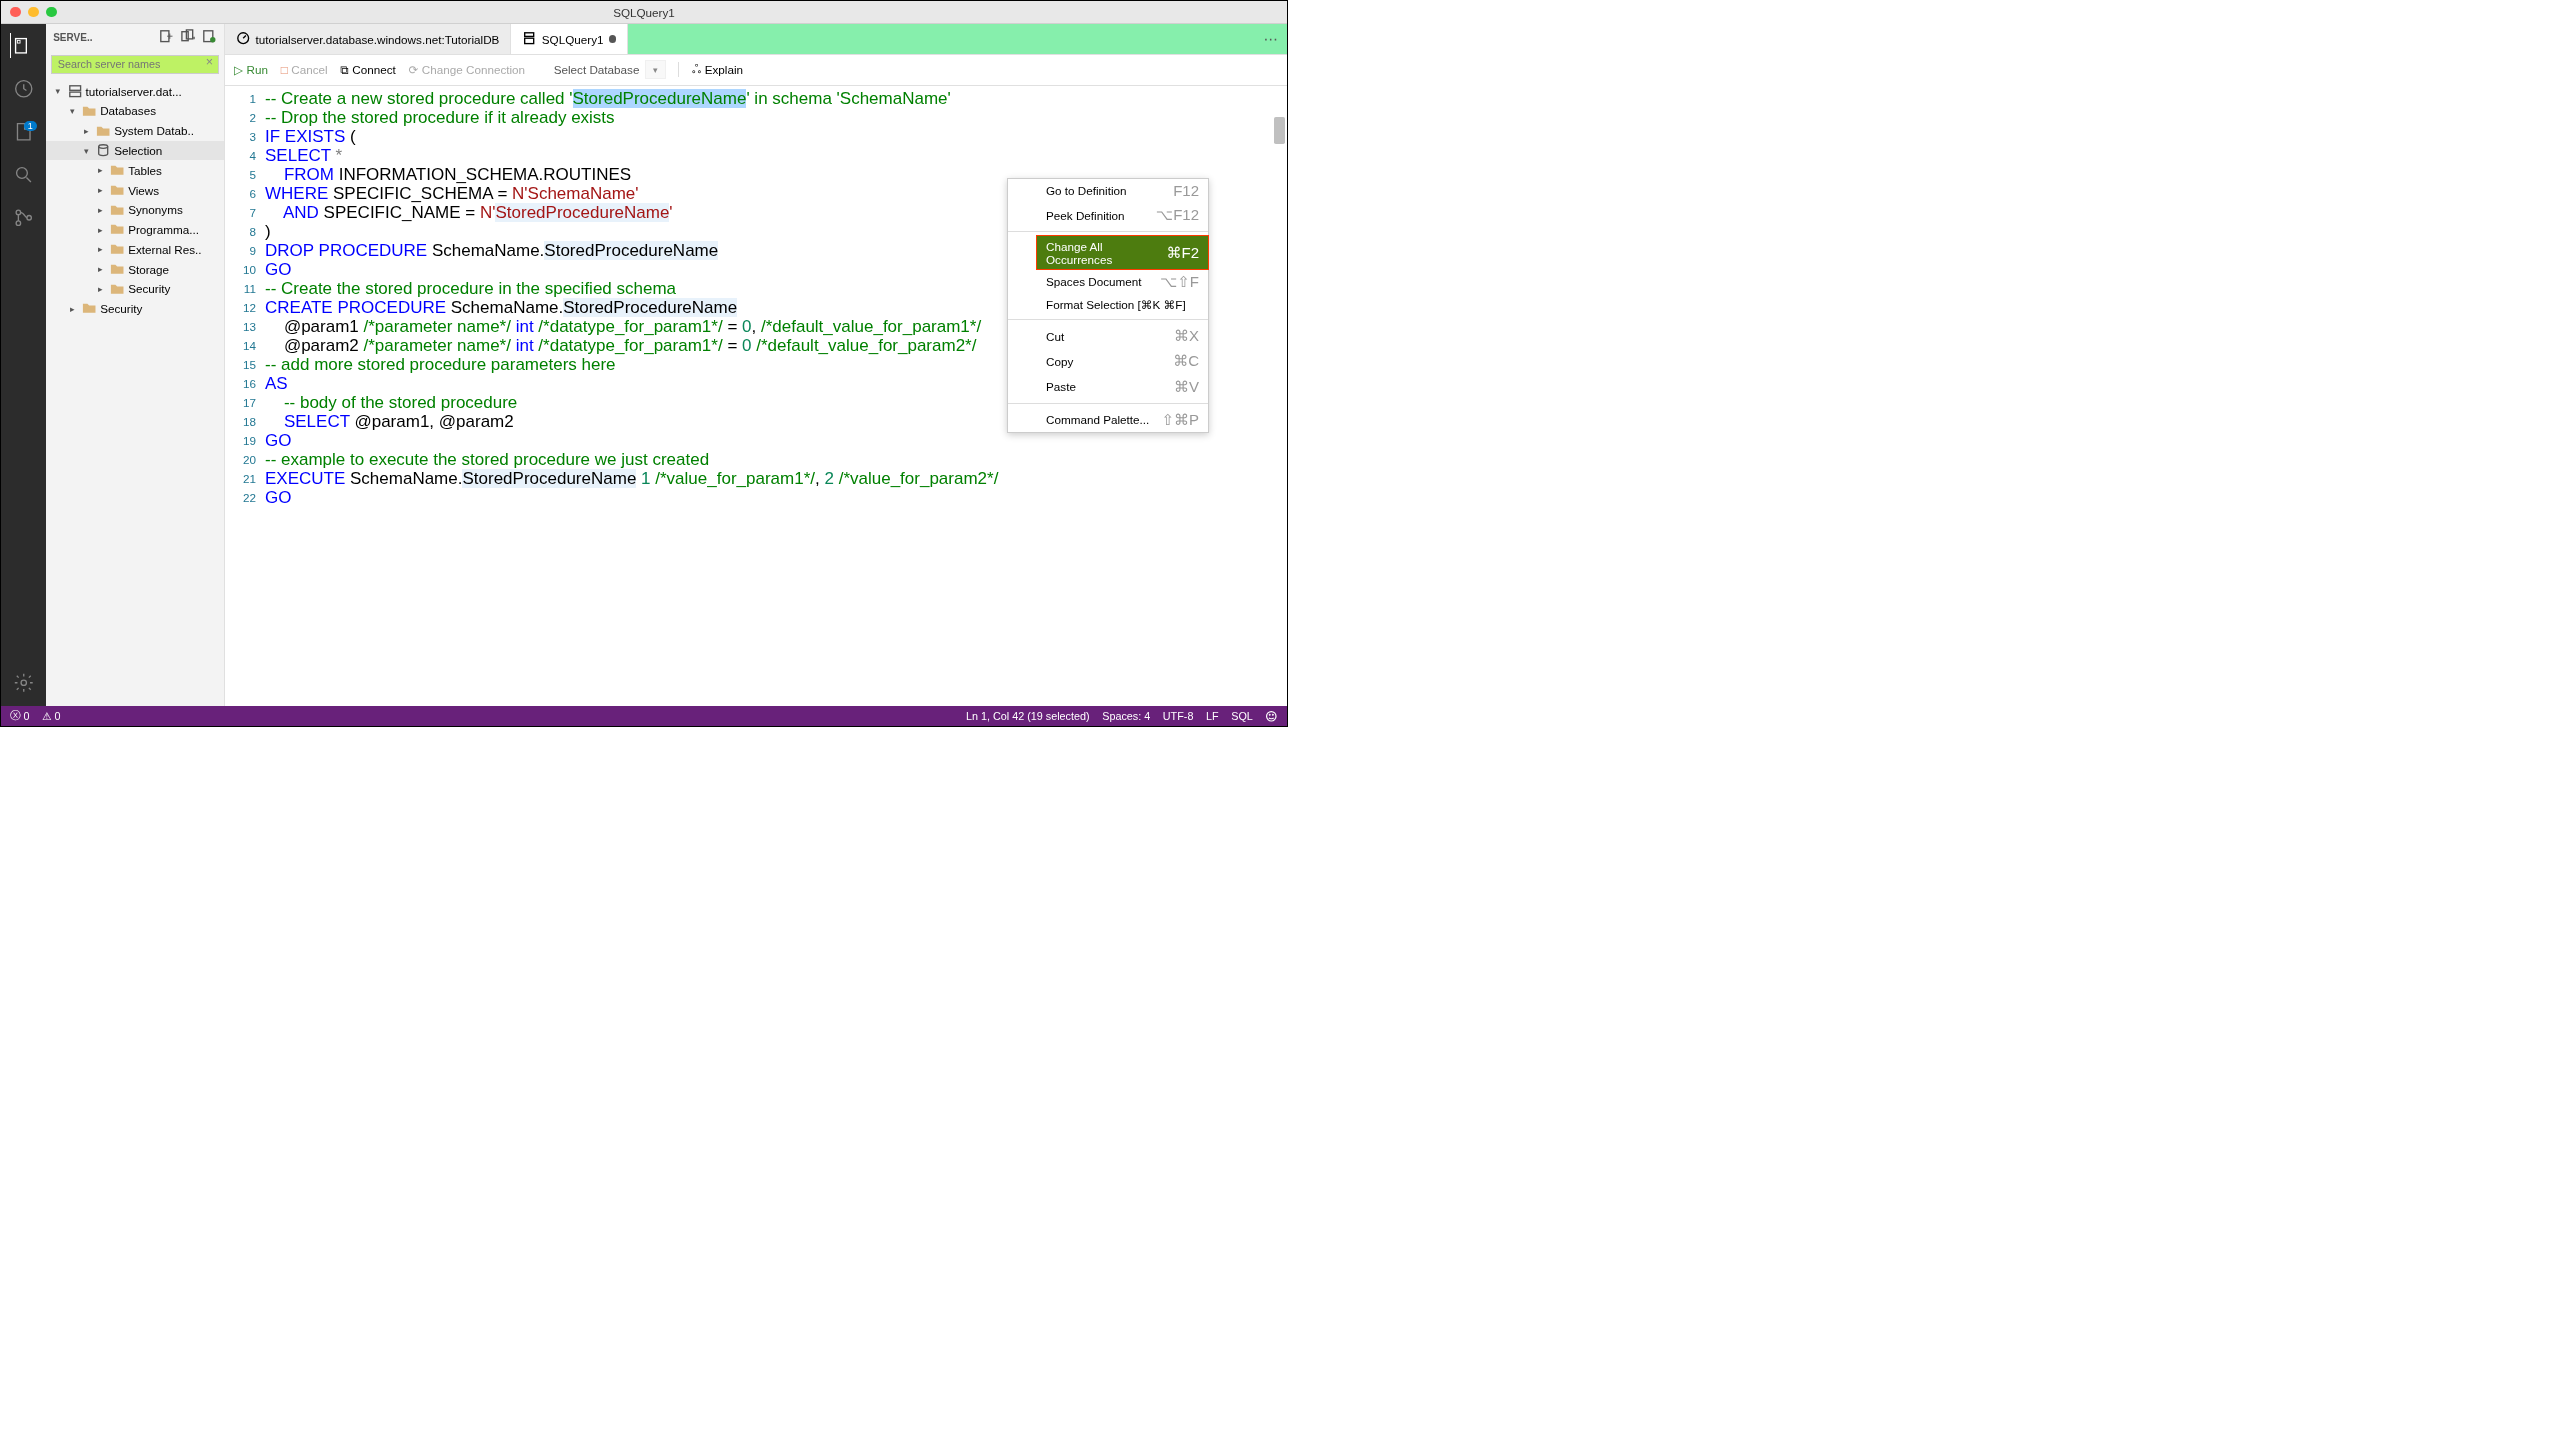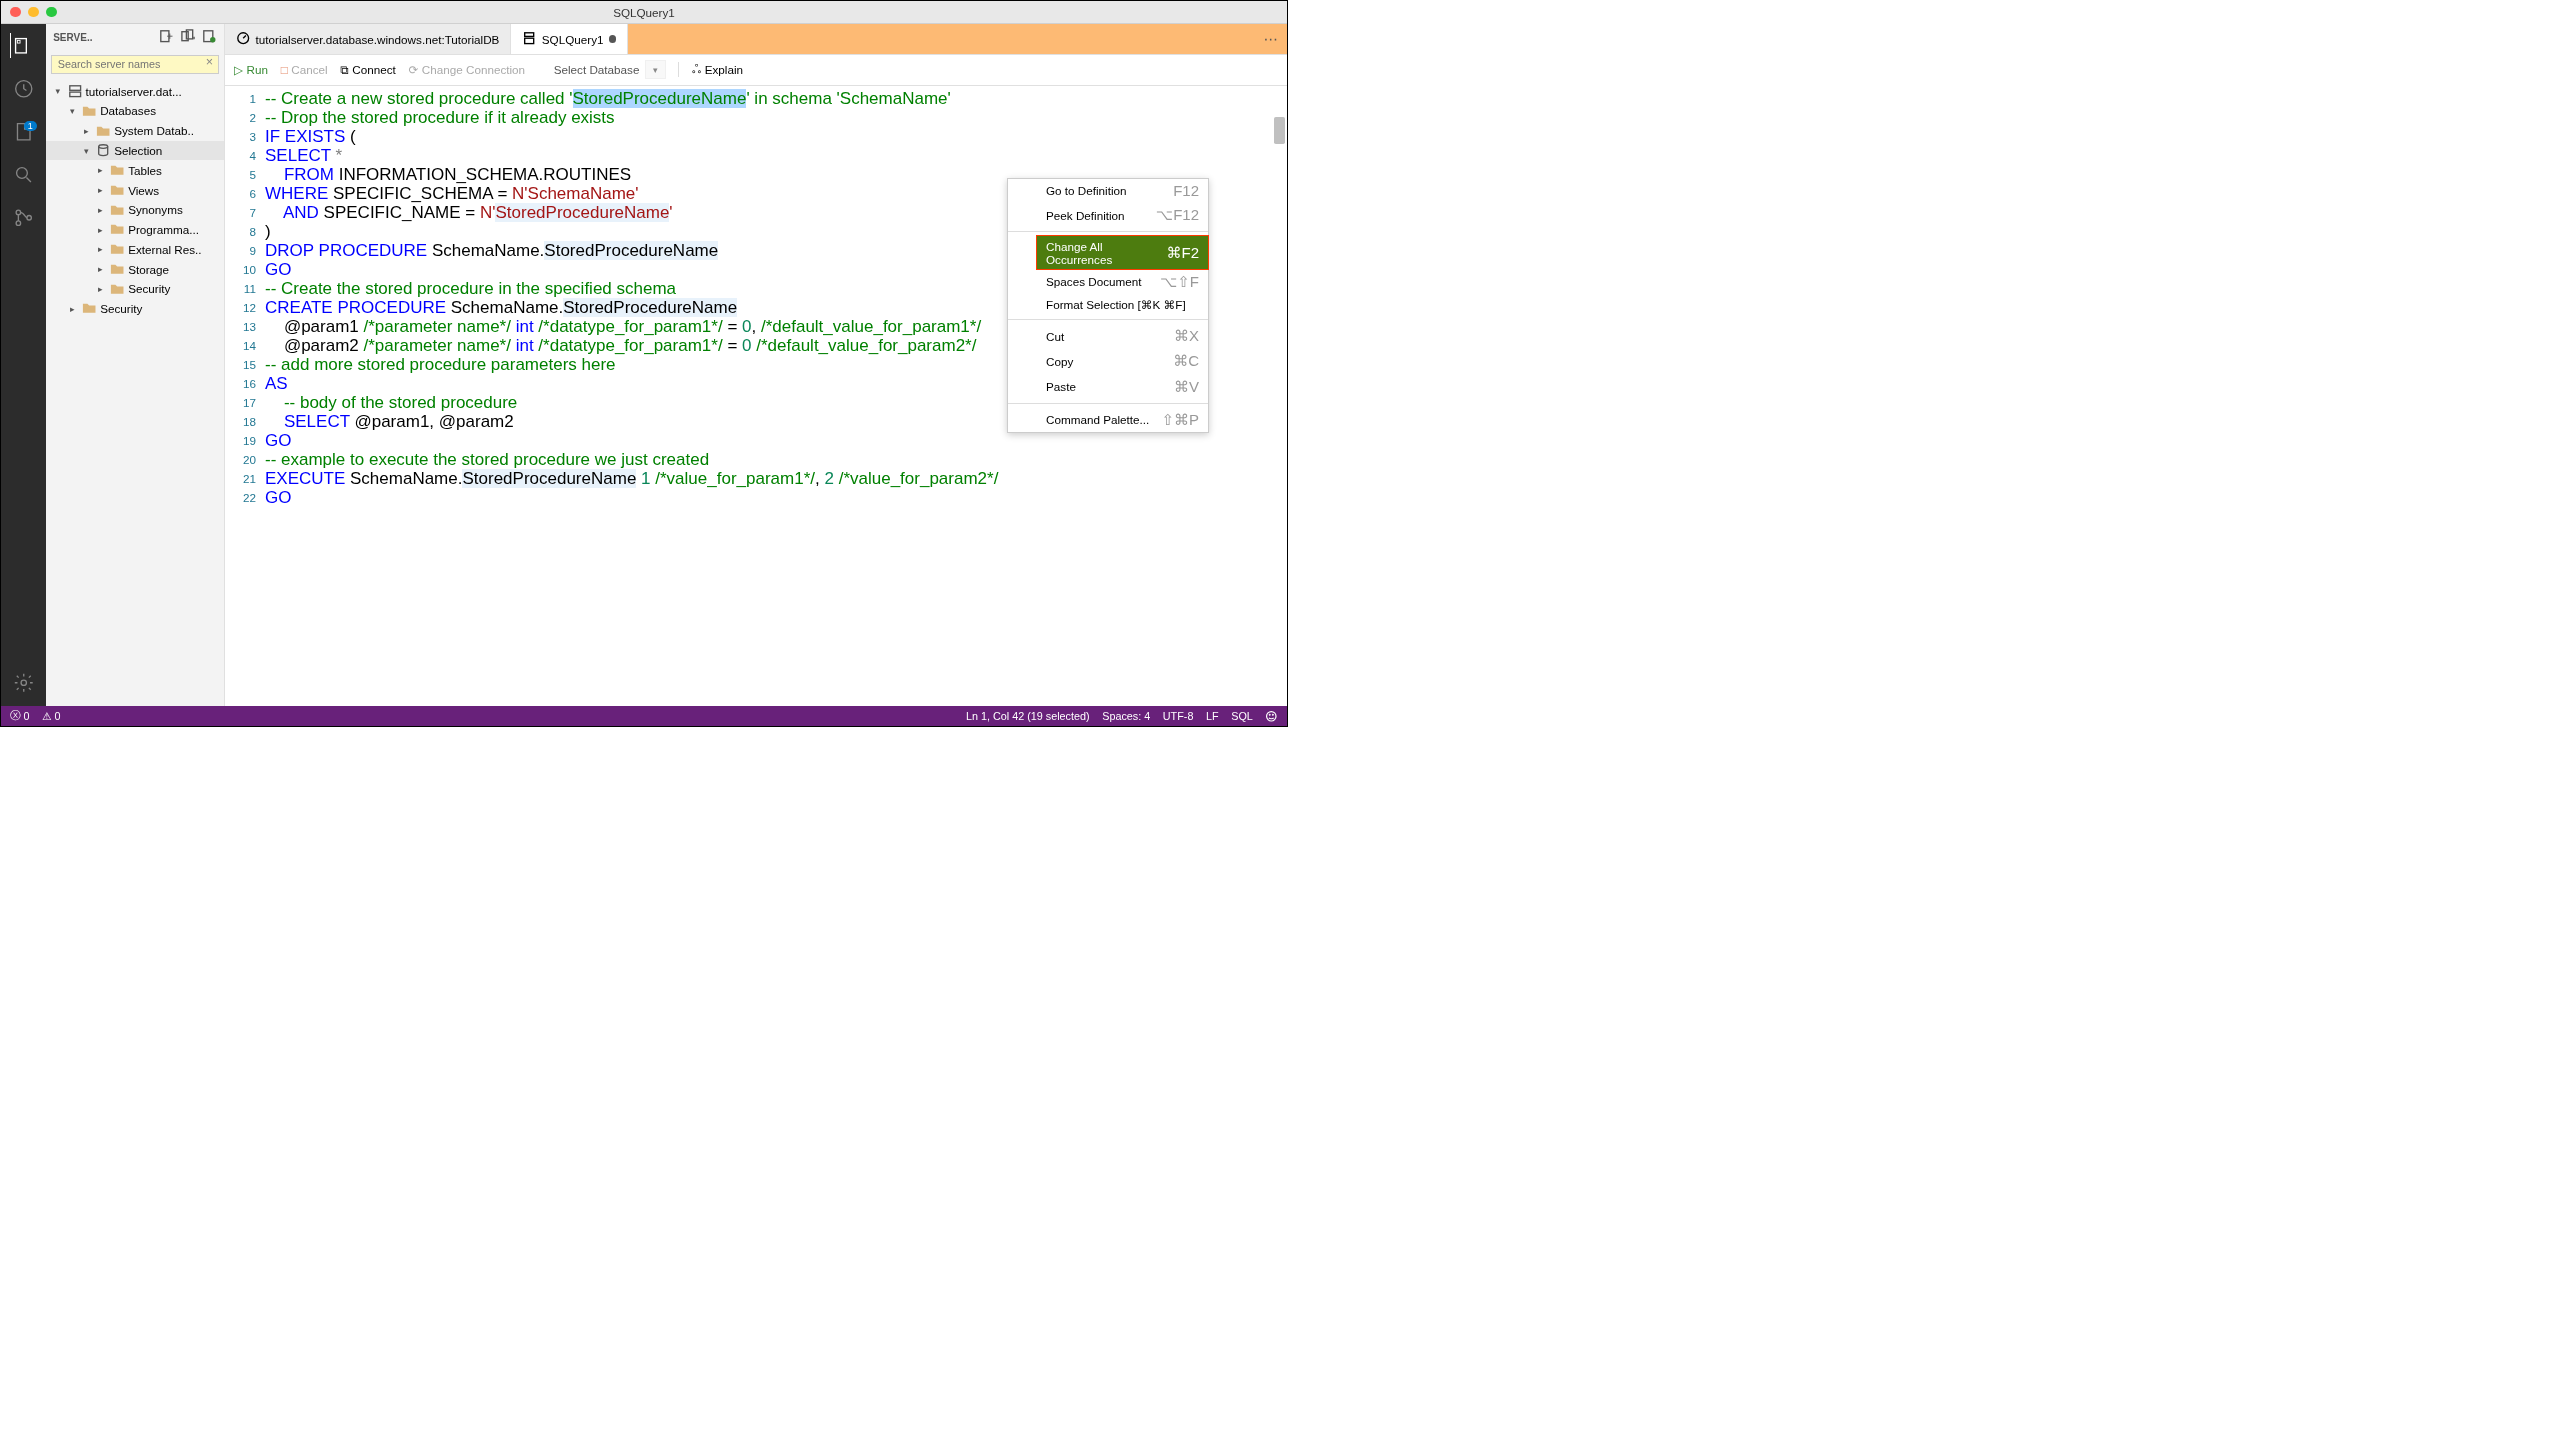--- a/index.html
+++ b/index.html
@@ -17,33 +17,33 @@
 .activitybar .icon { width: 25px; height: 25px; color: #858585; display:flex; align-items:center; justify-content:center; cursor:pointer; }
 .activitybar .icon.active { color: #fff; border-left: 1.8px solid #fff; padding-left: 0; margin-left: -1.8px;}
 .activitybar svg { width: 21.5px; height: 21.5px; }
 .badge { position: absolute; background: #007acc; color:#fff; font-size:9px; border-radius:7.2px; padding:0 3.6px; min-width:12.6px; text-align:center; left:23px; top:97px;}
 .gear { position:absolute; bottom:10.8px; }
 .sidebar { width: 179px; background: #f3f3f3; border-right: 0.9px solid #e0e0e0; display:flex; flex-direction:column; }
 .sidebar-header { display:flex; align-items:center; padding: 5.4px 7.2px; font-size:10px; font-weight:600; color:#555; gap:4px;}
 .sidebar-header .actions { margin-left:auto; display:flex; gap:7.2px; }
 .sidebar-header .actions svg { width:14.4px;height:14.4px; color:#555; cursor:pointer;}
 .search-wrap { padding: 3.6px 5.4px; }
-.search-input { width:100%; border:0.9px solid #ccc; background:#fef9c3; padding:2.7px 18px 2.7px 5.4px; font-size:10.8px; color:#777; position:relative;}
+.search-input { width:100%; border:0.9px solid #ccc; background:#bef264; padding:2.7px 18px 2.7px 5.4px; font-size:10.8px; color:#777; position:relative;}
 .search-close { position:absolute; right:10.8px; font-size:12.6px; color:#888; cursor:pointer;}
 .tree { font-size:11.7px; padding:3.6px 0; overflow:auto; flex:1;}
 .tree-item { display:flex; align-items:center; padding:2.7px 3.6px; gap:3.6px; cursor:pointer; white-space:nowrap; overflow:hidden;}
 .tree-item.selected { background:#e4e4e4; }
 .tree-item .chev { width:12.6px; text-align:center; font-size:9px; color:#555;}
 .tree-item .ticon { width:14.4px;height:14.4px; display:flex; align-items:center; justify-content:center;}
 .folder-ic { color:#dcb67a; }
 .db-ic { color:#555; }
 .server-ic { color:#555; }
 .pad1{padding-left:5.4px;} .pad2{padding-left:20px;} .pad3{padding-left:34px;} .pad4{padding-left:48px;}
 .main { flex:1; display:flex; flex-direction:column; overflow:hidden; }
-.tabs { height:31px; display:flex; border-bottom:0.9px solid #e0e0e0; background:#fdba74;}
+.tabs { height:31px; display:flex; border-bottom:0.9px solid #e0e0e0; background:#86efac;}
 .tab { display:flex; align-items:center; padding:0 10.8px; gap:5.4px; font-size:11.7px; border-right:0.9px solid #e0e0e0; background:#ececec; cursor:pointer;}
 .tab.active { background:#fff; }
 .tab .dot { width:7.2px;height:7.2px; border-radius:50%; background:#555;}
 .tab-actions { margin-left:auto; padding:0 9px; display:flex; align-items:center; color:#555; cursor:pointer;}
 .toolbar { height:30.5px; display:flex; align-items:center; padding:0 9px; gap:12.6px; font-size:11.7px; border-bottom:0.9px solid #e0e0e0;}
 .tbtn { display:flex; align-items:center; gap:3.6px; cursor:pointer;}
 .tbtn.green { color:#388a34;}
 .tbtn.disabled { color:#aaa; cursor:default;}
 .tbtn.explain { border-left:0.9px solid #ddd; padding-left:12.6px;}
 .db-select { color:#555; display:flex; align-items:center; gap:5.4px; margin-left:16px; cursor:pointer;}

